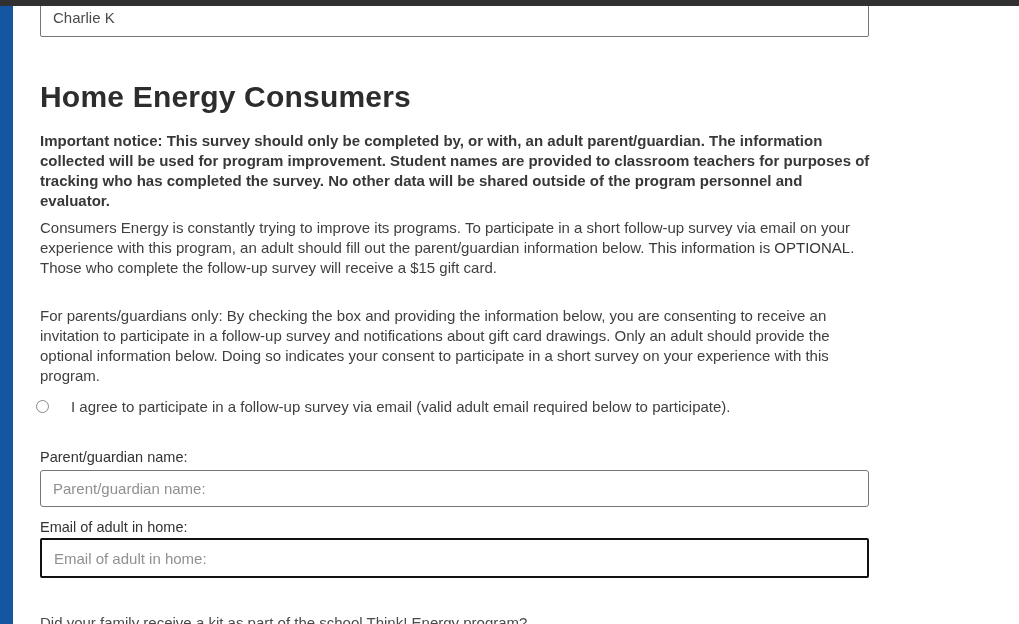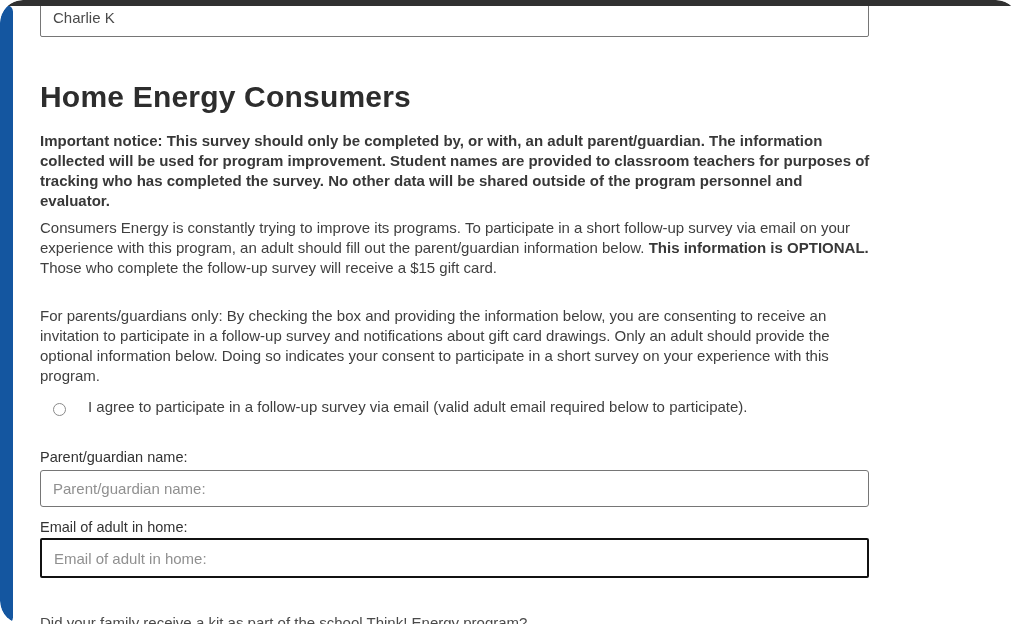--- a/index.html
+++ b/index.html
@@ -1,15 +1,15 @@
 <!DOCTYPE html>
 <html><head>
 <meta charset="utf-8">
 <style>
-  * { box-sizing: border-box; margin: 0; padding: 0; border-radius: 23px; }
+  * { box-sizing: border-box; margin: 0; padding: 0; }
   html, body { width: 1019px; height: 624px; }
   body {
     font-family: "Liberation Sans", "DejaVu Sans", sans-serif;
     background: #ffffff;
     overflow: hidden;
     position: relative;
   }
   .stage { position: relative; width: 1019px; height: 624px; background: #ffffff; overflow: hidden; }
 
   .top-bar {
@@ -39,25 +39,25 @@
     position: absolute; top: 80px; left: 40px;
     font-size: 30px; font-weight: 700; color: #2d2d2d;
     letter-spacing: 0.2px;
   }
 
   .para {
     position: absolute; left: 40px; width: 830px;
     font-size: 15px; line-height: 20px; color: #3f3f3f;
   }
   .para.bold { font-weight: 700; color: #383838; }
-  .para .seg-bold { font-weight: 700; color: #383838; }
+  .para .seg-bold { font-weight: 400; color: #383838; }
 
   .agree-row {
-    position: absolute; left: 53px; top: 398px; width: 800px;
-    display: flex; align-items: flex-end;
+    position: absolute; left: 36px; top: 398px; width: 800px;
+    display: flex; align-items: flex-start;
   }
   .radio-circle {
     width: 13px; height: 13px; border: 1px solid #8a8a8a; border-radius: 50%;
     background: #ffffff; flex: 0 0 auto; margin-top: 2px; cursor: pointer;
   }
   .agree-label {
     margin-left: 22px; font-size: 15px; line-height: 18px; color: #3f3f3f;
   }
 
   .field-label {

